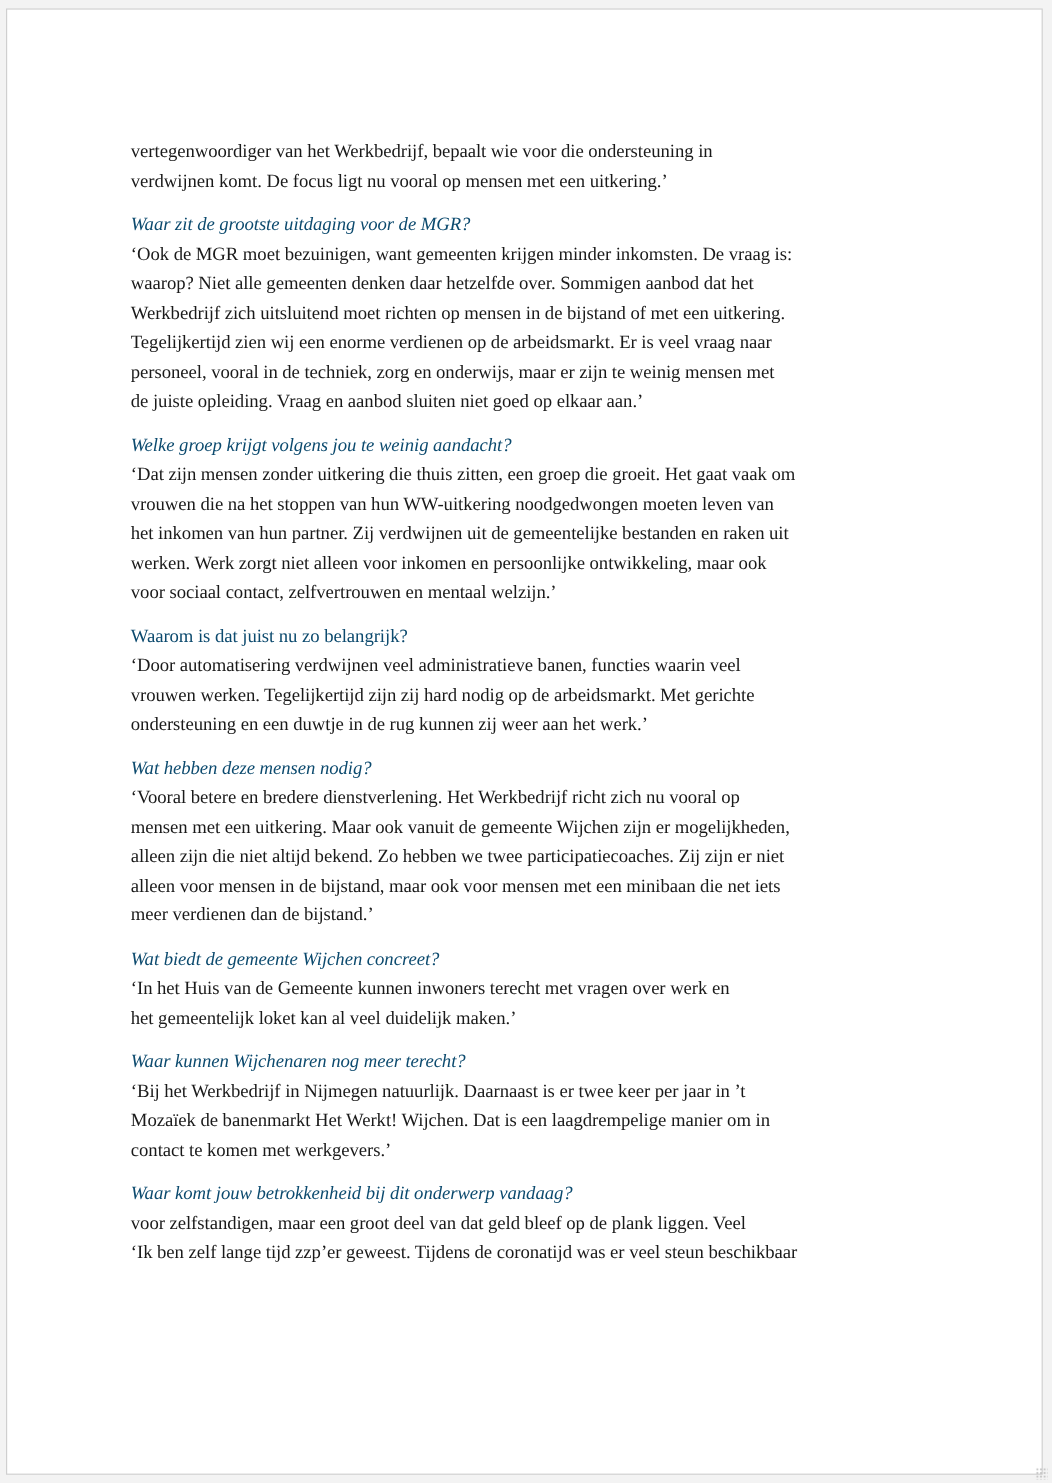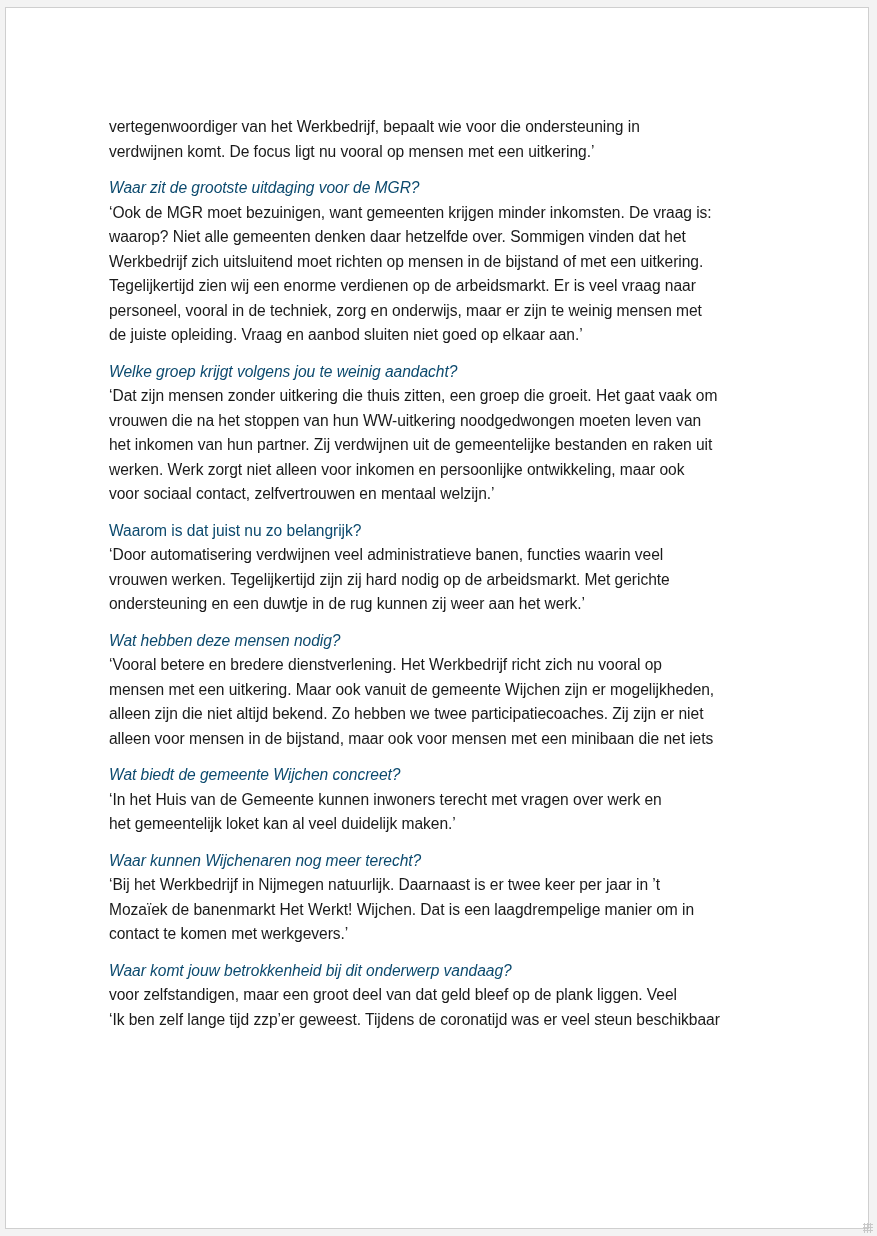--- a/index.html
+++ b/index.html
@@ -24,21 +24,21 @@
       height: 1222px;
       background: #ffffff;
       border: 1px solid #cfcfcf;
       box-sizing: border-box;
     }
     .content {
       position: absolute;
       left: 103px;
       top: 107px;
       width: 670px;
-      font-family: Liberation Sans, sans-serif;
+      font-family: Liberation Serif, serif;
       font-size: 15.6px;
       line-height: 24.5px;
       color: #1a1a1a;
       letter-spacing: -0.05px;
     }
     .block {
       margin: 0 0 12px 0;
     }
     .question {
       color: #0c4a6e;
@@ -78,21 +78,21 @@
         <p class="answer">
           <span class="line">vertegenwoordiger van het Werkbedrijf, bepaalt wie voor die ondersteuning in</span>
           <span class="line">verdwijnen komt. De focus ligt nu vooral op mensen met een uitkering.’</span>
         </p>
       </div>
 
       <div class="block">
         <p class="question">Waar zit de grootste uitdaging voor de MGR?</p>
         <p class="answer">
           <span class="line">‘Ook de MGR moet bezuinigen, want gemeenten krijgen minder inkomsten. De vraag is:</span>
-          <span class="line">waarop? Niet alle gemeenten denken daar hetzelfde over. Sommigen vinden dat het</span>
+          <span class="line">waarop? Niet alle gemeenten denken daar hetzelfde over. Sommigen aanbod dat het</span>
           <span class="line">Werkbedrijf zich uitsluitend moet richten op mensen in de bijstand of met een uitkering.</span>
           <span class="line">Tegelijkertijd zien wij een enorme verdienen op de arbeidsmarkt. Er is veel vraag naar</span>
           <span class="line">personeel, vooral in de techniek, zorg en onderwijs, maar er zijn te weinig mensen met</span>
           <span class="line">de juiste opleiding. Vraag en aanbod sluiten niet goed op elkaar aan.’</span>
         </p>
       </div>
 
       <div class="block">
         <p class="question">Welke groep krijgt volgens jou te weinig aandacht?</p>
         <p class="answer">
@@ -113,20 +113,21 @@
         </p>
       </div>
 
       <div class="block">
         <p class="question">Wat hebben deze mensen nodig?</p>
         <p class="answer">
           <span class="line">‘Vooral betere en bredere dienstverlening. Het Werkbedrijf richt zich nu vooral op</span>
           <span class="line">mensen met een uitkering. Maar ook vanuit de gemeente Wijchen zijn er mogelijkheden,</span>
           <span class="line">alleen zijn die niet altijd bekend. Zo hebben we twee participatiecoaches. Zij zijn er niet</span>
           <span class="line">alleen voor mensen in de bijstand, maar ook voor mensen met een minibaan die net iets</span>
+          <span class="line">meer verdienen dan de bijstand.’</span>
         </p>
       </div>
 
       <div class="block">
         <p class="question">Wat biedt de gemeente Wijchen concreet?</p>
         <p class="answer">
           <span class="line">‘In het Huis van de Gemeente kunnen inwoners terecht met vragen over werk en</span>
           <span class="line">het gemeentelijk loket kan al veel duidelijk maken.’</span>
         </p>
       </div>

